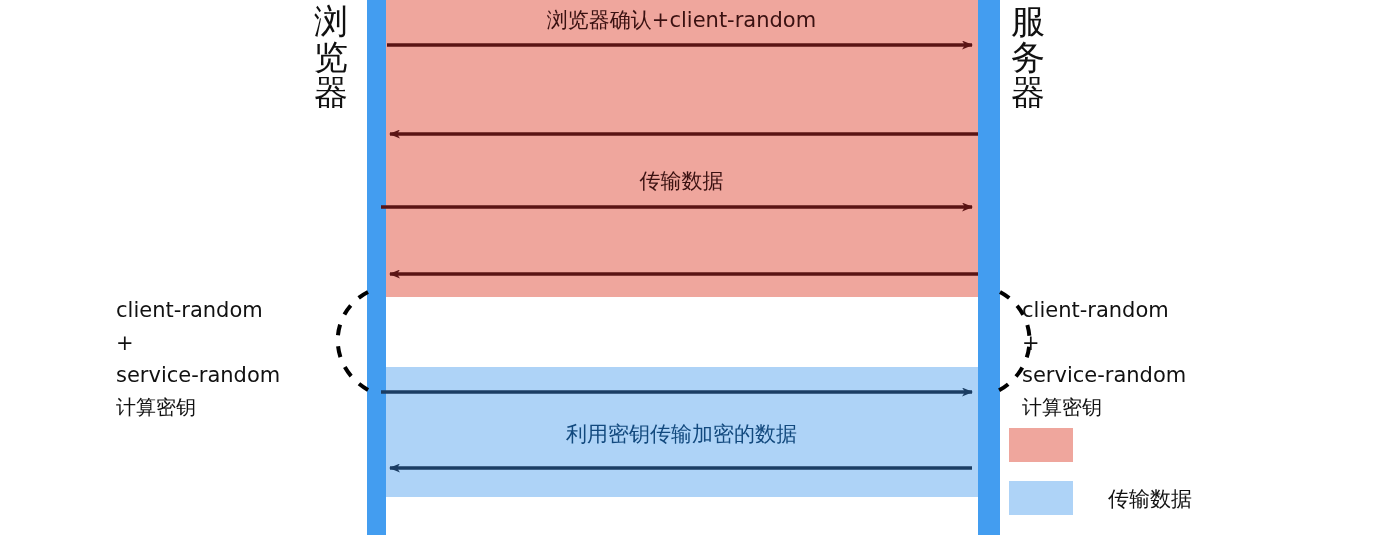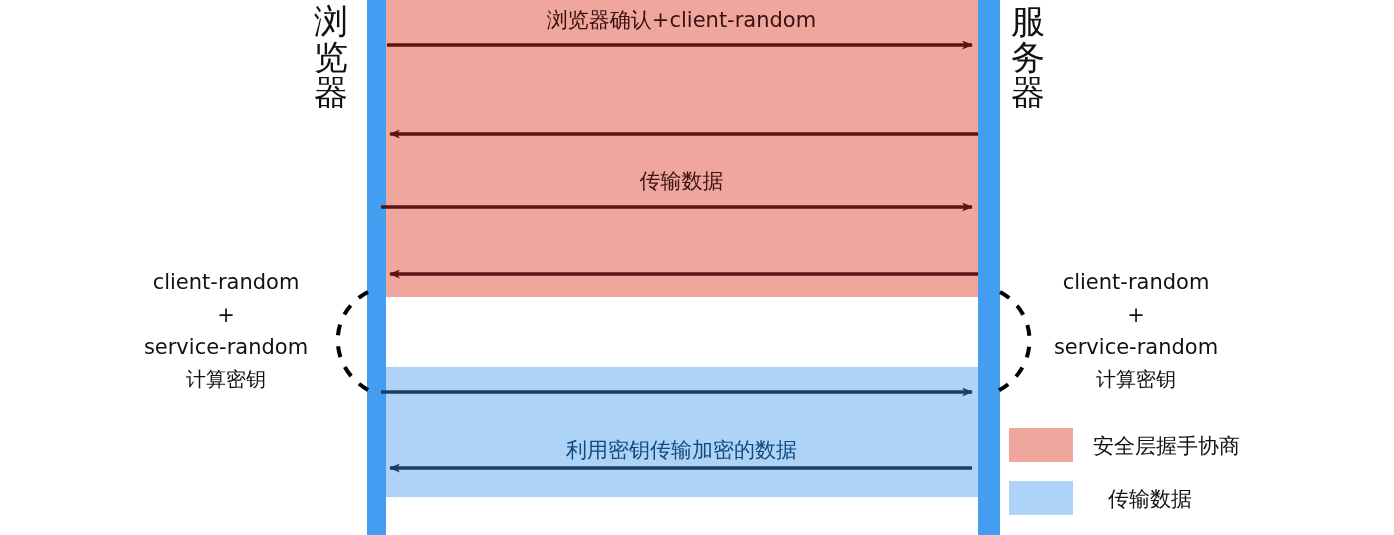--- a/index.html
+++ b/index.html
@@ -15,24 +15,24 @@
     position:absolute;width:56px;text-align:center;
     font-size:34px;line-height:1.05;color:#111111;font-weight:400;
     letter-spacing:0;
   }
   .actor-label span{display:block;}
   .msg-label{
     position:absolute;text-align:center;font-size:21px;color:#2b0d0d;
     white-space:nowrap;
   }
   .msg-label.pink-text{color:#3a1111;}
-  .msg-label.blue-text{color:#12497e;margin-top:16px;}
+  .msg-label.blue-text{color:#12497e;}
   .note{
-    position:absolute;text-align:center;font-size:21px;color:#111111;
-    line-height:1.55;white-space:nowrap;
+    position:absolute;font-size:21px;color:#111111;
+    line-height:1.55;white-space:nowrap;margin-top:28px;
   }
   .note .cn{font-size:20px;}
   .legend-swatch{position:absolute;width:64px;height:34px;}
   .legend-text{position:absolute;font-size:21px;color:#111111;white-space:nowrap;}
   svg.overlay{position:absolute;left:0;top:0;width:1394px;height:535px;}
 </style>
 </head>
 <body>
 
 <div class="stage">
@@ -92,17 +92,16 @@
     <div class="cn">计算密钥</div>
   </div>
   <div class="note" style="left:1022px;top:266px;width:228px;">
     <div>client-random</div>
     <div>+</div>
     <div>service-random</div>
     <div class="cn">计算密钥</div>
   </div>
 
   <div class="legend-swatch" style="left:1009px;top:428px;background:#efa69d;"></div>
-  <div class="legend-text" style="left:1093px;top:432px;">安全层握手协商</div>
   <div class="legend-swatch" style="left:1009px;top:481px;background:#aed3f7;"></div>
   <div class="legend-text" style="left:1108px;top:485px;">传输数据</div>
 
 </div>
 
 </body></html>

